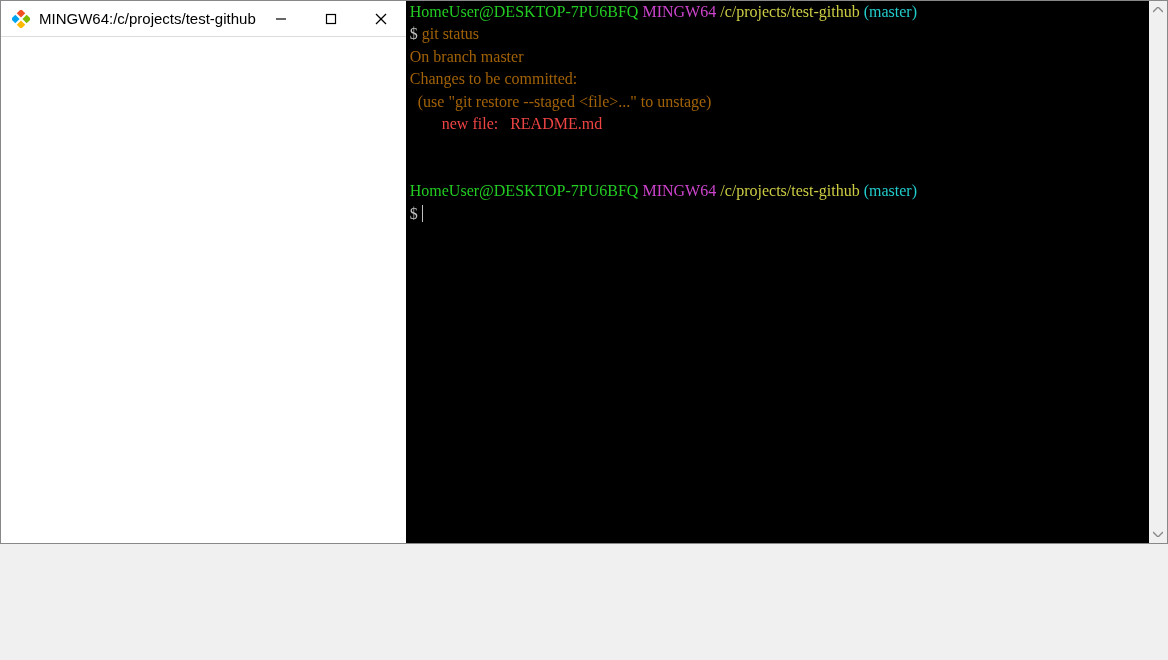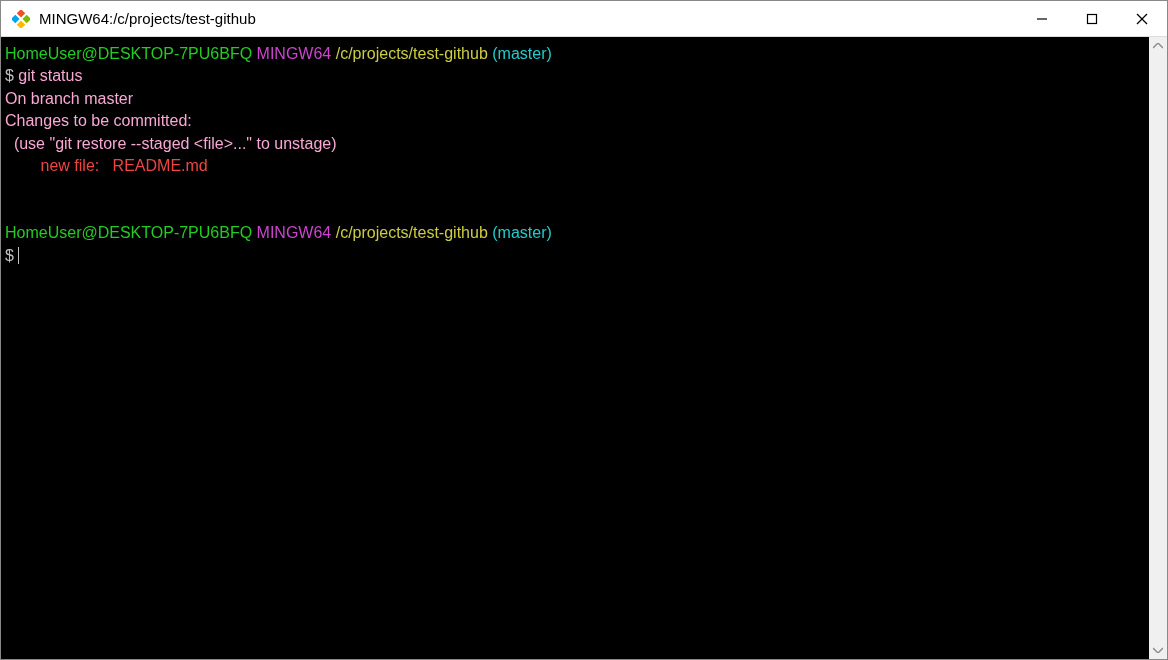--- a/index.html
+++ b/index.html
@@ -9,25 +9,25 @@
     }
     body {
       font-family: 'Segoe UI', Tahoma, sans-serif;
       background: #f0f0f0;
       width: 1168px;
       height: 660px;
       overflow: hidden;
     }
     .window {
       width: 1168px;
-      height: 660px;
+      height: 544px;
       background: white;
       border: 1px solid #888;
       display: flex;
-      flex-direction: column;
+      flex-direction: row;
     }
     .titlebar {
       height: 36px;
       background: white;
       display: flex;
       align-items: center;
       border-bottom: 1px solid #ddd;
     }
     .title-icon {
       width: 20px;
@@ -59,24 +59,24 @@
     .terminal-wrap {
       flex: 1;
       display: flex;
       background: #000;
       overflow: hidden;
     }
     .terminal {
       flex: 1;
       background: #000;
       color: #c0c0c0;
-      font-family: Liberation Sans, sans-serif;
+      font-family: Liberation Serif, serif;
       font-size: 16px;
       line-height: 1.4;
-      padding: 6px 4px;
+      padding: 0 4px;
       white-space: pre;
       overflow: hidden;
     }
     .scrollbar {
       width: 18px;
       background: #f0f0f0;
       display: flex;
       flex-direction: column;
       justify-content: space-between;
       align-items: center;
@@ -89,21 +89,21 @@
       align-items: center;
       justify-content: center;
       color: #606060;
       font-size: 10px;
       cursor: pointer;
     }
     .prompt-user { color: #22cc22; }
     .prompt-env { color: #cc44cc; }
     .prompt-path { color: #cccc44; }
     .prompt-branch { color: #22cccc; }
-    .output-text { color: #f9a8d4; }
+    .output-text { color: #a16207; }
     .staged { color: #ef4444; }
     .dollar { color: #c0c0c0; }
     .cursor {
       display: inline-block;
       width: 1px;
       height: 17px;
       background: #c0c0c0;
       vertical-align: middle;
       margin-bottom: 2px;
     }

